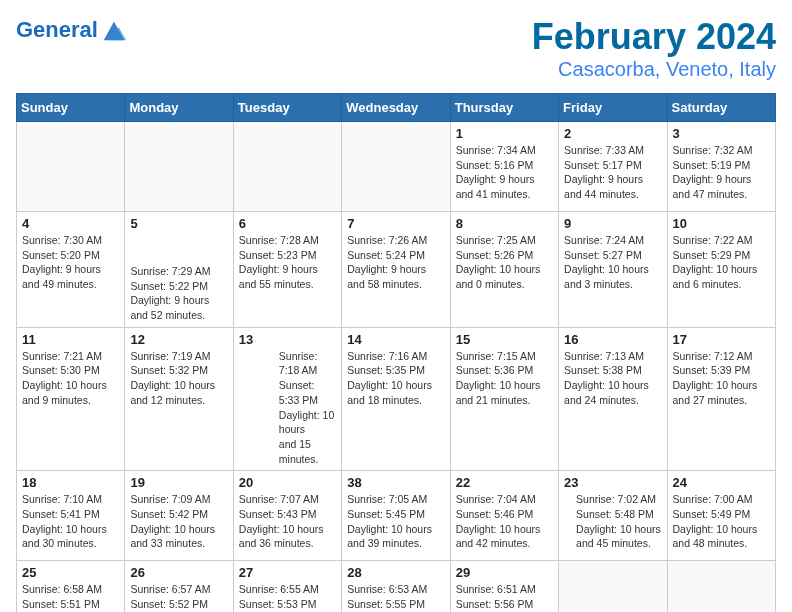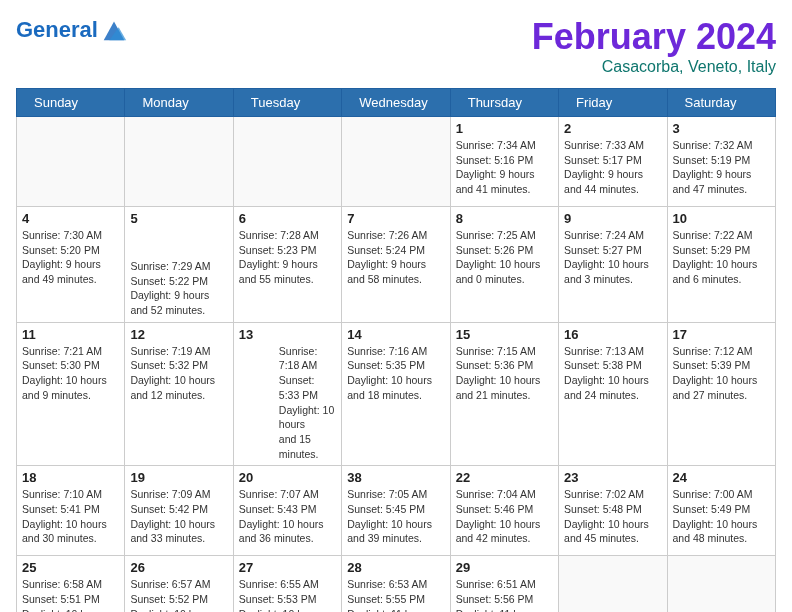--- a/index.html
+++ b/index.html
@@ -33,37 +33,37 @@
       width: 28px;
       height: 28px;
       margin-left: 2px;
     }
     .title-area {
       text-align: right;
     }
     .month-title {
       font-size: 36px;
       font-weight: bold;
-      color: #6d28d9;
+      color: #0369a1;
     }
     .location-title {
-      font-size: 16px;
-      color: #0f766e;
+      font-size: 20px;
+      color: #3b82f6;
     }
     .calendar {
       width: 100%;
       border-collapse: collapse;
       border: 1px solid #ccc;
     }
     .calendar th {
       background-color: #2c6fad;
       color: #fff;
       font-size: 13px;
-      font-weight: normal;
-      padding: 6px 17px;
+      font-weight: bold;
+      padding: 6px 4px;
       text-align: left;
       border: 1px solid #2060a0;
     }
     .calendar td {
       vertical-align: top;
       border: 1px solid #ccc;
       padding: 4px 5px;
       font-size: 11px;
       color: #333;
       width: calc(100% / 7);
@@ -281,21 +281,21 @@
         </td>
         <td>
           <div class="day-number">22</div>
           <div class="day-info" style="white-space: pre-line;">Sunrise: 7:04 AM
 Sunset: 5:46 PM
 Daylight: 10 hours
 and 42 minutes.</div>
         </td>
         <td>
           <div class="day-number">23</div>
-          <div class="day-info" style="white-space: pre-line;">Sunrise: 7:02 AM
+          <div class="day-info" style="white-space: pre-line; margin-left: 12px;">Sunrise: 7:02 AM
 Sunset: 5:48 PM
 Daylight: 10 hours
 and 45 minutes.</div>
         </td>
         <td>
           <div class="day-number">24</div>
           <div class="day-info" style="white-space: pre-line;">Sunrise: 7:00 AM
 Sunset: 5:49 PM
 Daylight: 10 hours
 and 48 minutes.</div>

